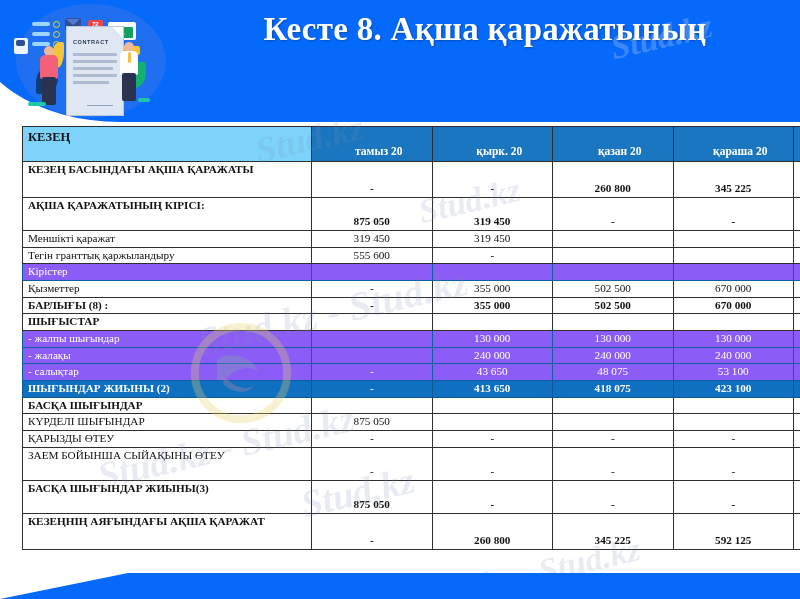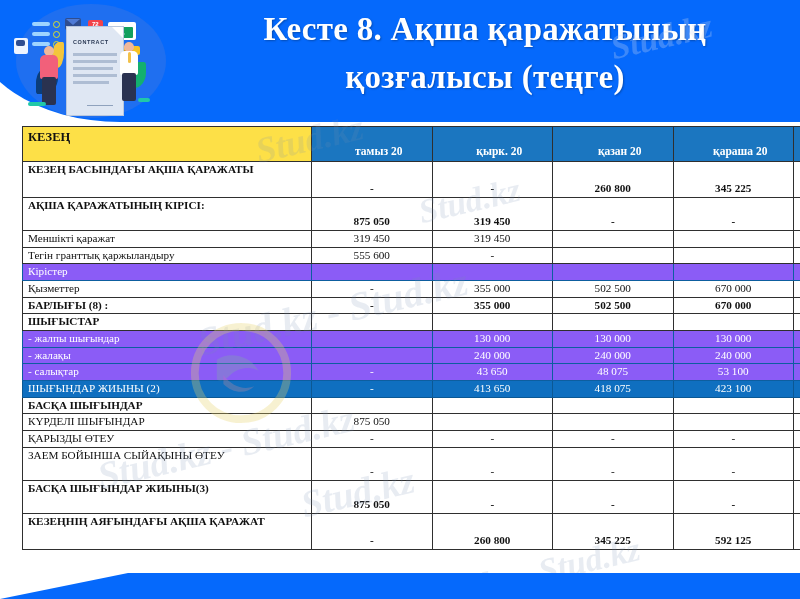--- a/index.html
+++ b/index.html
@@ -202,21 +202,21 @@
     line-height: 1.22;
     overflow: hidden;
     white-space: nowrap;
   }
   .c-label { width: 278px; text-align: left; }
   .c-num   { width: 95.5px; text-align: center; }
 
   
   tr.hdr td { height: 30px; }
   tr.hdr td.c-label {
-    background: #fde047;
+    background: #7dd3fc;
     font-weight: bold;
     font-size: 12.5px;
     vertical-align: top;
     padding-top: 3px;
   }
   tr.hdr td.c-num {
     background: #1b76c0;
     color: #ffffff;
     font-weight: bold;
     font-size: 11.5px;
@@ -227,21 +227,21 @@
 
   
   tr.blue td {
     background: #8b5cf6;
     color: #ffffff;
     border-color: #0d5e9f;
   }
   tr.blue-strong td {
     background: #0f6fc0;
     color: #ffffff;
-    font-weight: normal;
+    font-weight: bold;
     border-color: #0b5894;
   }
 
   .bold td { font-weight: bold; }
   .tall td { height: 30px; }
   .xtall td { height: 33px; }
   .lbl-top { vertical-align: top !important; padding-top: 2px; }
   .two-line { white-space: normal !important; line-height: 1.2; }
 
   
@@ -342,21 +342,20 @@
       <div class="il-chip" style="left:8px;top:10px;width:3px;height:11px;background:#f2c14a;"></div>
       <div class="il-legs" style="left:2px;top:31px;"></div>
     </div>
 
     <div class="il-tick" style="left:20px;top:100px;"></div>
     <div class="il-tick" style="left:130px;top:96px;width:12px;"></div>
   </div>
 
   <div class="header-title">
     <div>Кесте 8. Ақша қаражатының</div>
-    <div>қозғалысы (теңге)</div>
   </div>
 </div>
 
 <div class="wm wm7">Stud.kz</div>
 
 <div class="table-wrap">
   <table class="sheet">
     <tbody>
       <tr class="hdr">
         <td class="c-label">КЕЗЕҢ</td>

